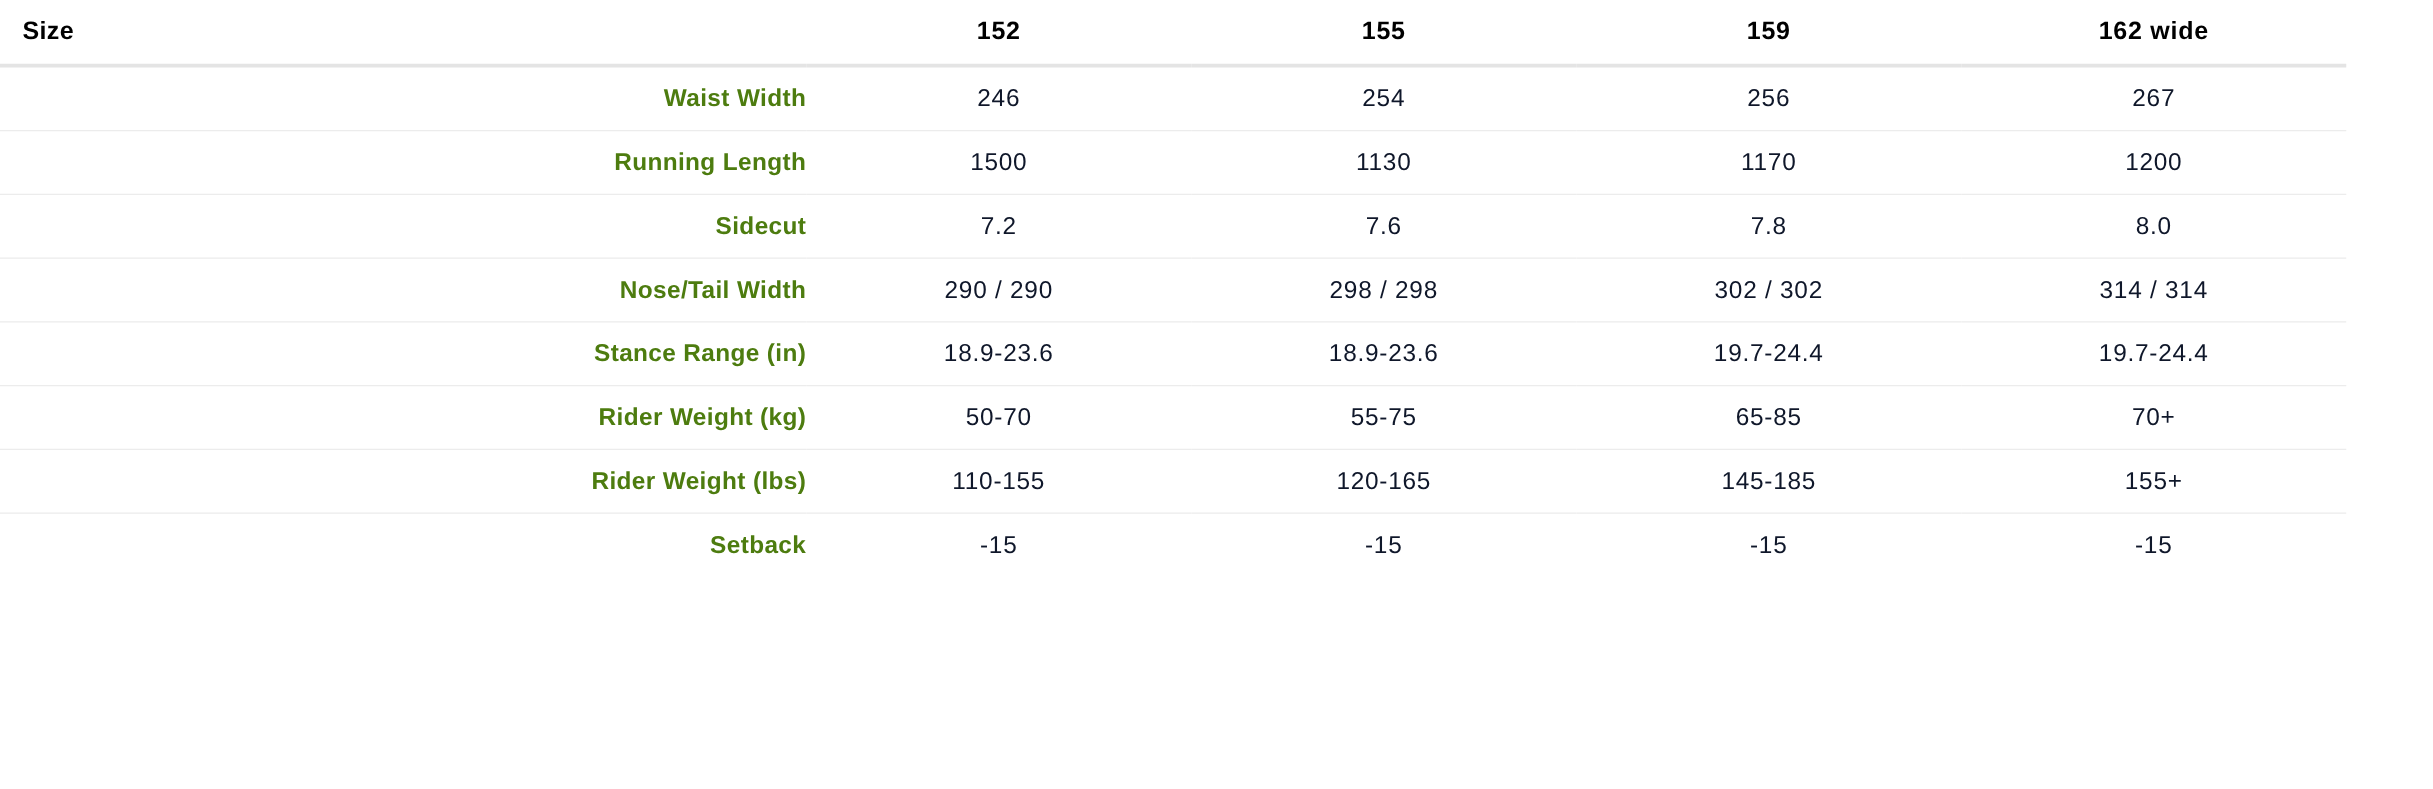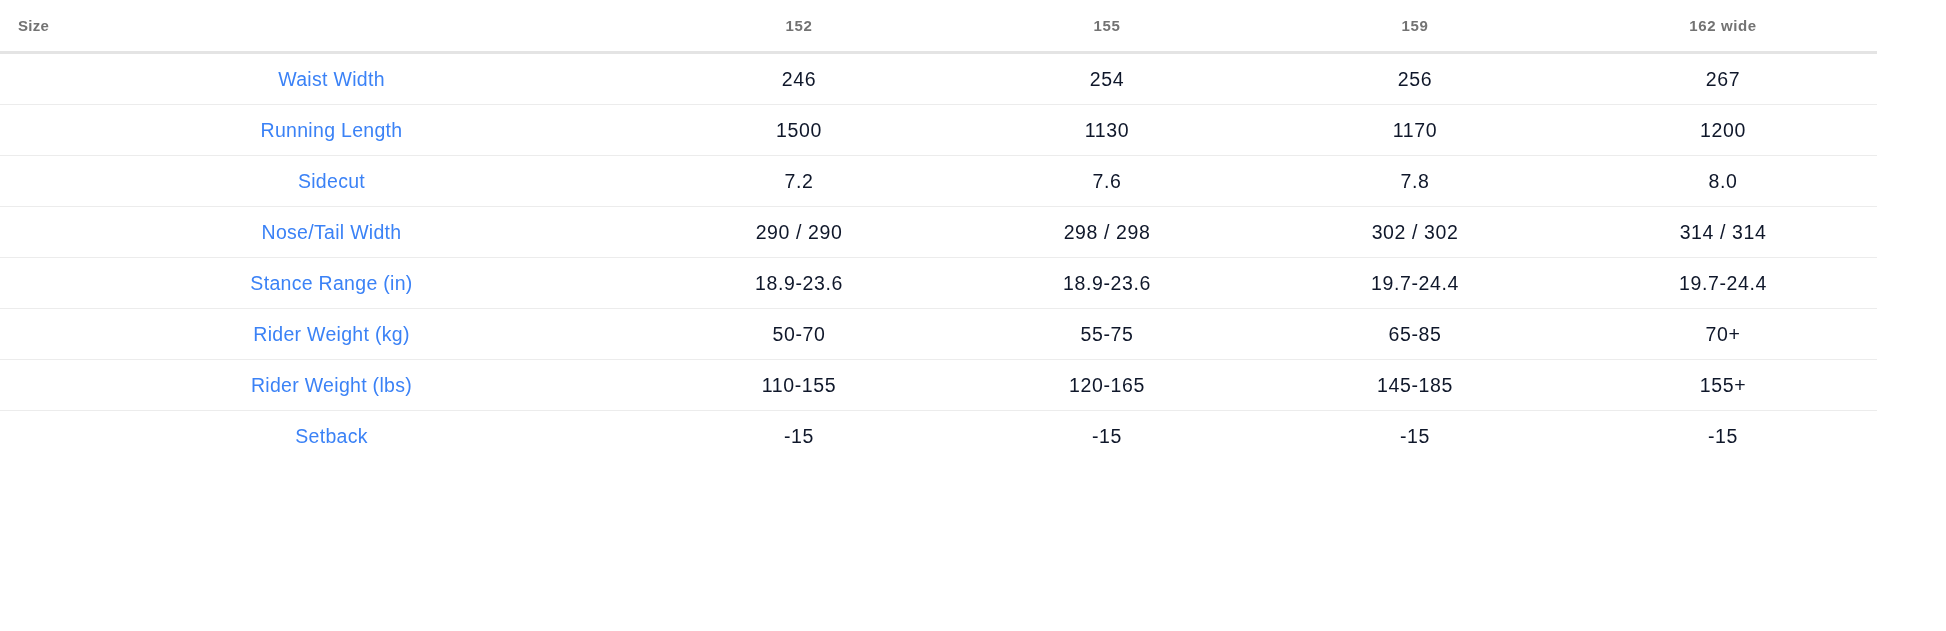--- a/index.html
+++ b/index.html
@@ -41,25 +41,25 @@
     line-height: 50px;
     vertical-align: middle;
     font-size: 19.5px;
     letter-spacing: 0.2px;
     white-space: nowrap;
   }
 
   
   .spec-table thead th {
     font-weight: 700;
-    color: #737373;
+    color: #000000;
     border-bottom: 3px solid #e4e4e4;
     height: 51px;
     line-height: 51px;
-    font-size: 15px;
+    font-size: 20px;
   }
   .spec-table thead th.label-col {
     text-align: left;
     padding-left: 18px;
     letter-spacing: 0.3px;
   }
   .spec-table thead th.val-col {
     text-align: center;
     letter-spacing: 0.6px;
   }
@@ -67,26 +67,26 @@
   
   .spec-table tbody tr {
     border-bottom: 1px solid #ececec;
   }
   .spec-table tbody tr:last-child {
     border-bottom: none;
     margin-left: 12px;
   }
 
   .spec-table tbody th.row-label {
-    text-align: center;
+    text-align: right;
     padding-left: 18px;
-    font-weight: 400;
+    font-weight: 700;
     font-size: 19.5px;
     letter-spacing: 0.3px;
-    color: #3b82f6;
+    color: #4d7c0f;
   }
   .spec-table tbody td.row-value {
     text-align: center;
     font-weight: 400;
     font-size: 19.5px;
     letter-spacing: 0.6px;
     color: #0f172a;
   }
 </style>
 </head>

